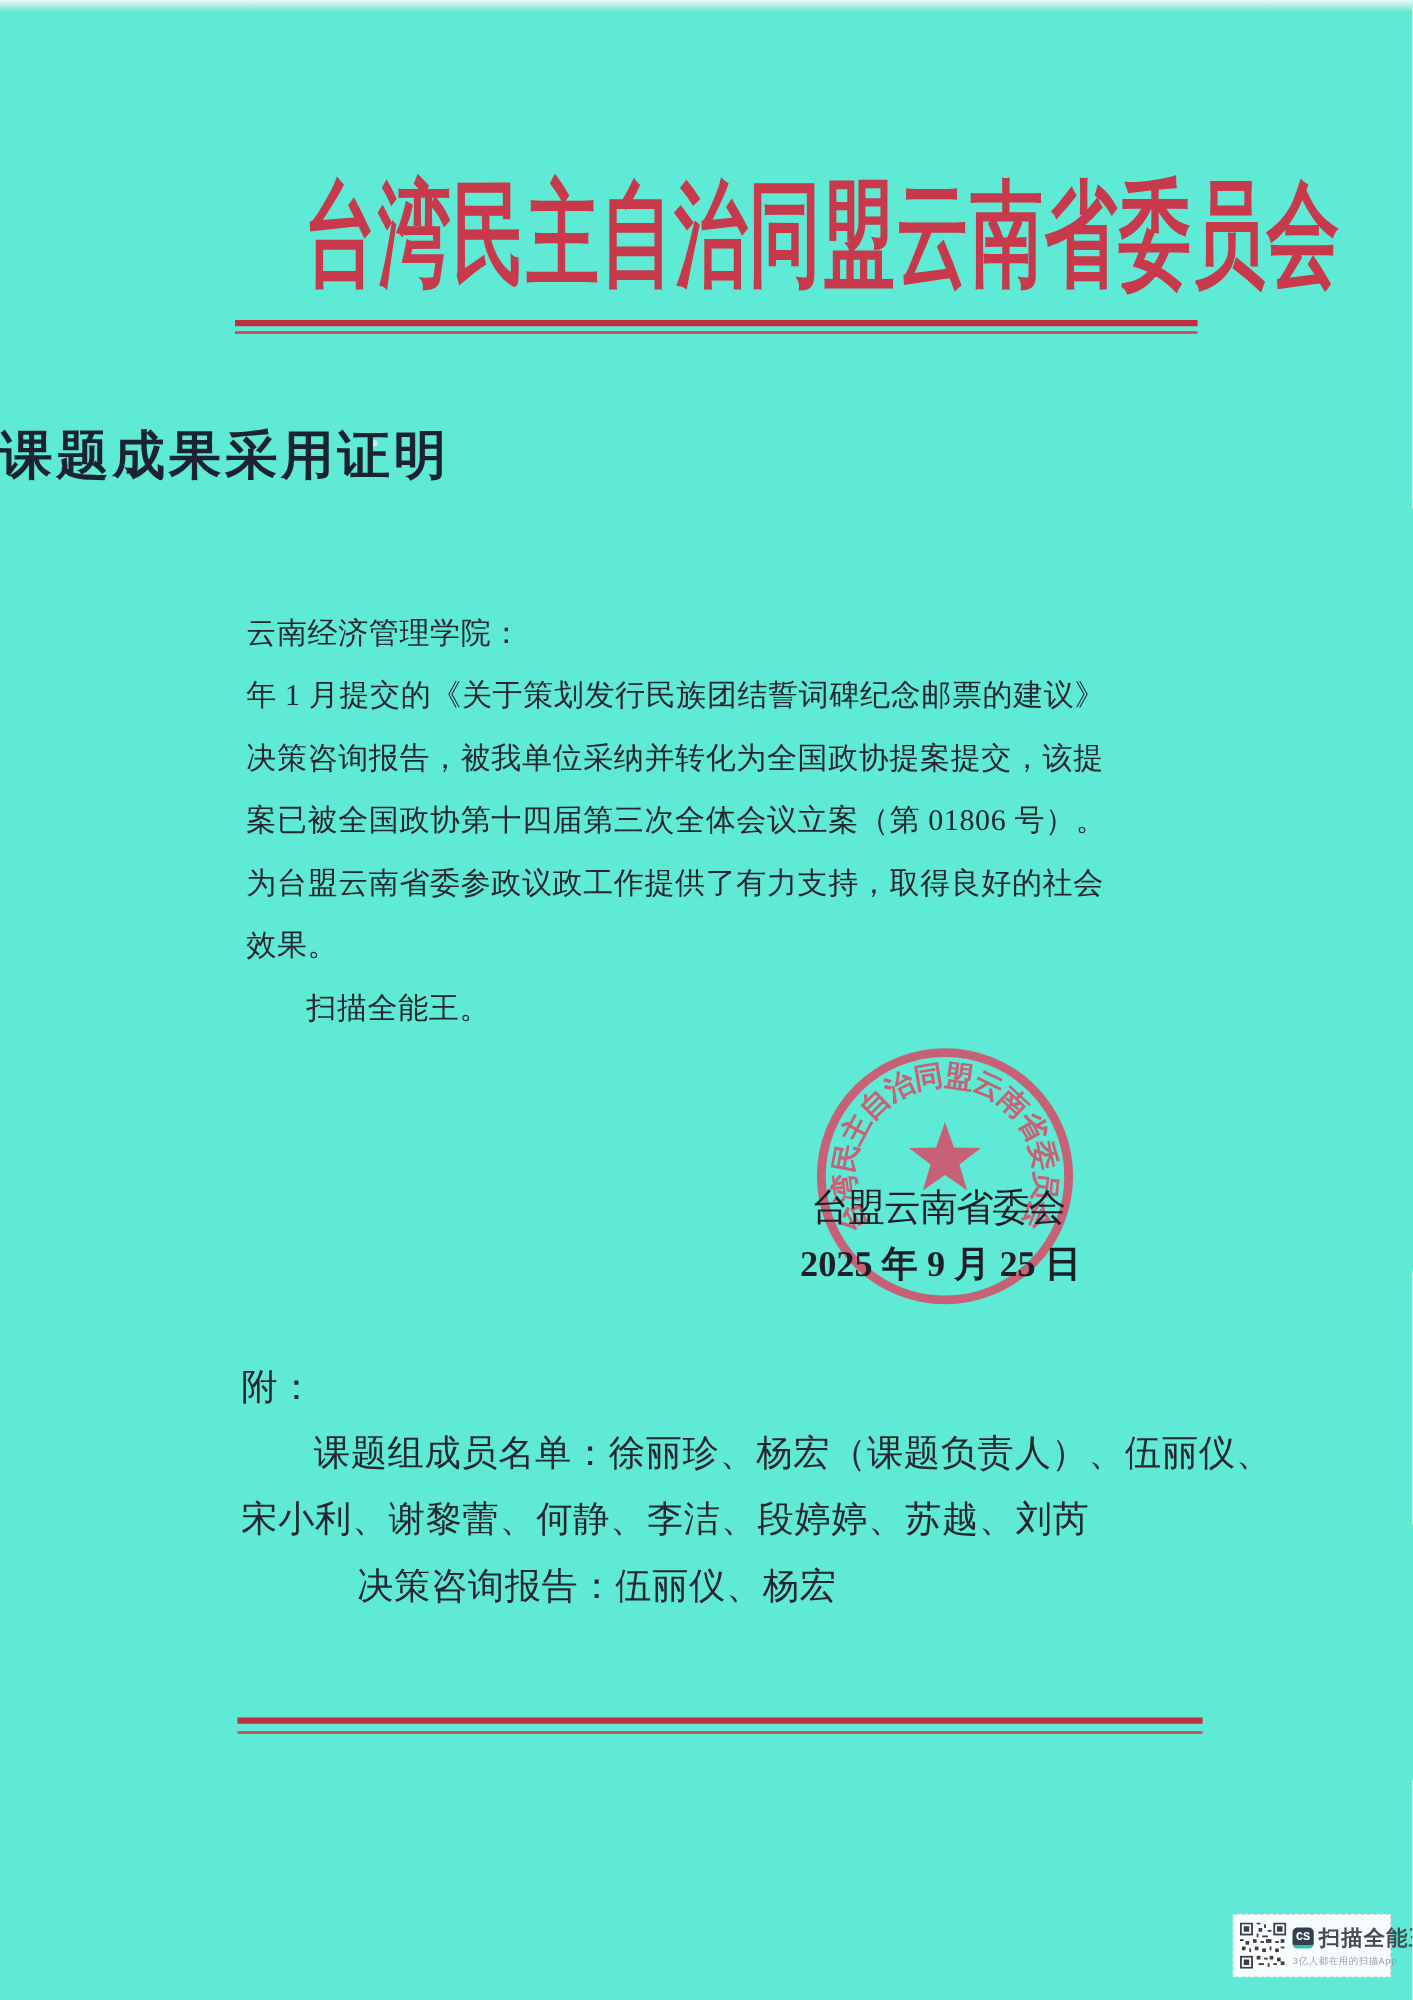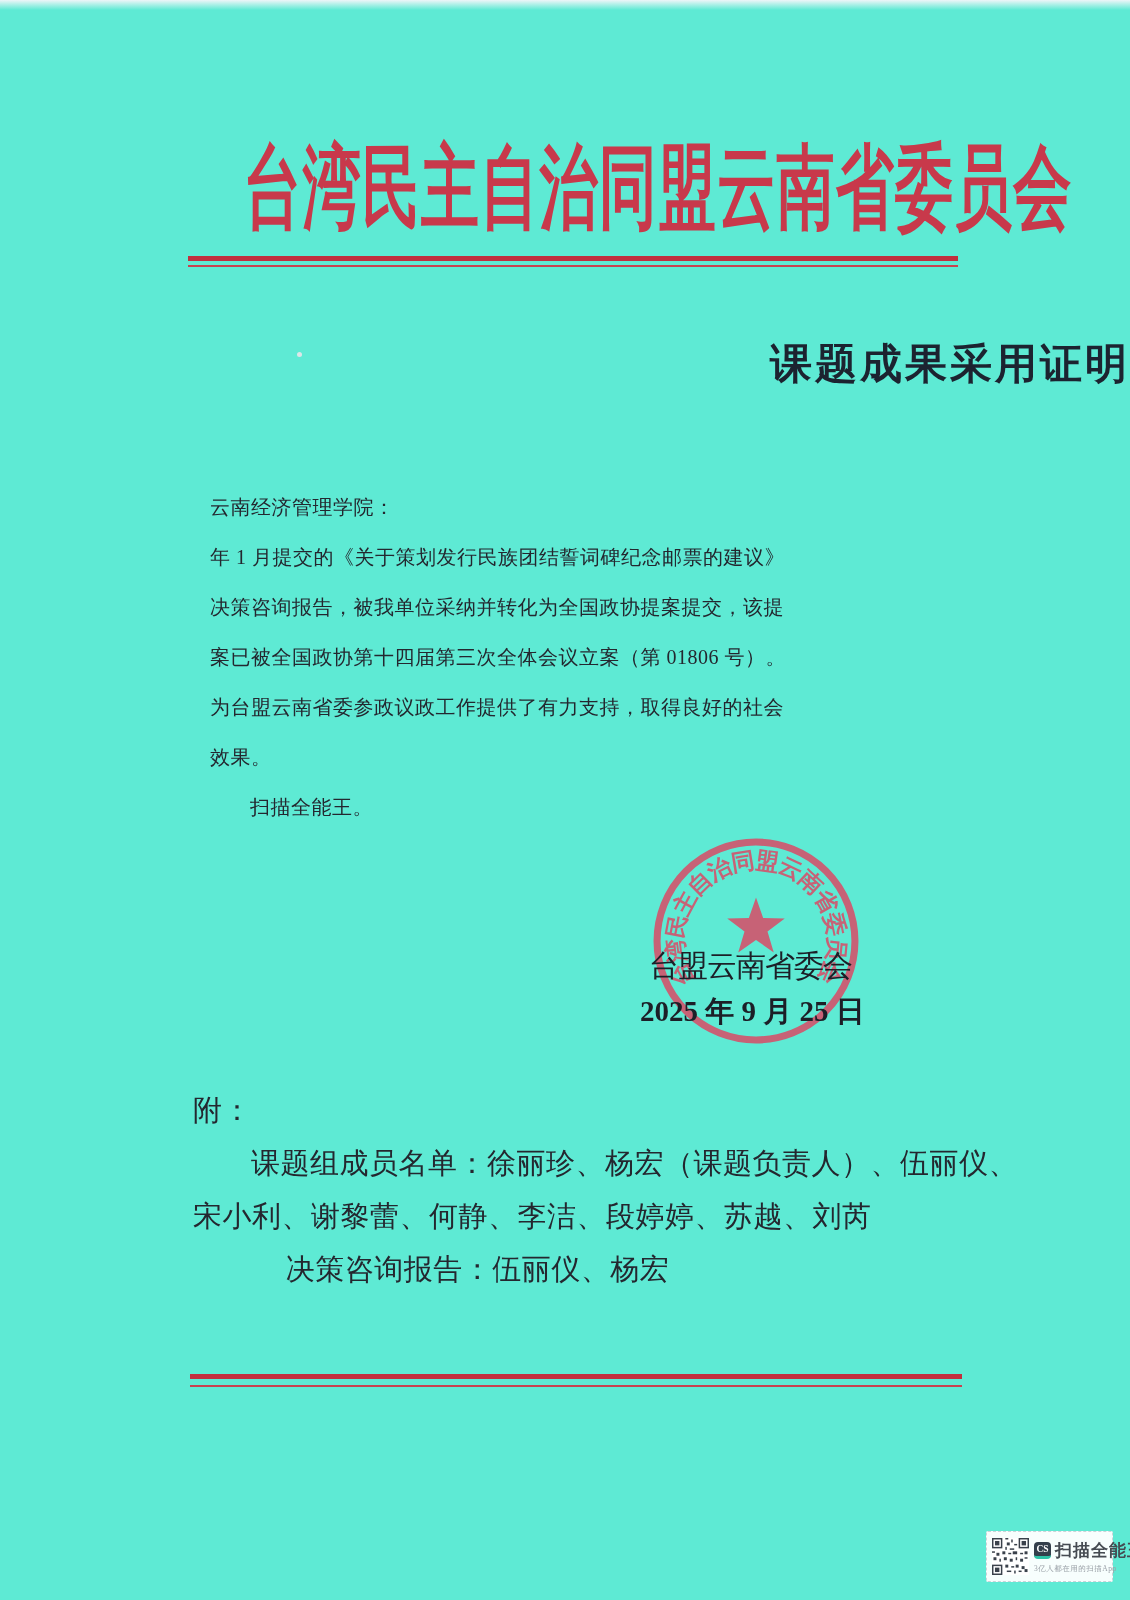--- a/index.html
+++ b/index.html
@@ -23,27 +23,27 @@
     font-size:92px; font-weight:bold; color:#c8394b; letter-spacing:2px;
   }
   .rule { position:absolute; }
   .rule .thick { height:5px; background:#c22f3e; }
   .rule .thin  { height:2px; background:#c9424f; margin-top:4px; }
   .rule-top { top:256px; left:188px; width:770px; }
   .rule-bottom { top:1374px; left:190px; width:772px; }
   .rule-bottom .thin { margin-top:6px; }
   
   .doc-title {
-    position:absolute; top:336px; left:0; width:100%; text-align:right;
-    font-size:42px; font-weight:bold; color:#1c2330; letter-spacing:3px;padding-left:20px;
+    position:absolute; top:336px; left:0; width:100%; text-align:left;
+    font-size:42px; font-weight:bold; color:#1c2330; letter-spacing:3px;
   }
   
   .body-block {
-    position:absolute; left:210px; top:482px; width:750px;
-    font-size:20px; color:#24272f; z-index:2;
+    position:absolute; left:197px; top:482px; width:750px;
+    font-size:24px; color:#24272f; z-index:2;
   }
   .bline { height:50px; line-height:50px; white-space:nowrap; letter-spacing:0.5px; }
   .indent { text-indent:2em; }
   
   .seal-wrap { position:absolute; left:650px; top:834px; width:212px; height:214px; z-index:1; }
   .seal-wrap svg { width:100%; height:100%; opacity:0.88; }
   .signature {
     position:absolute; left:649px; top:946px; z-index:2;
     font-size:30px; color:#1c1f27; letter-spacing:-1px; white-space:nowrap;
   }
@@ -58,21 +58,21 @@
   }
   .aline { height:53px; line-height:53px; white-space:nowrap; letter-spacing:0.5px; }
   .aline .lbl { font-weight:normal; }
   .indent-2 { text-indent:2em; }
   .indent-3 { text-indent:3.2em; }
   
   .watermark {
     position:absolute; left:986px; top:1531px; width:127px; height:51px;
     border:1px dashed #ccd2d8; border-radius:2px; background:rgba(255,255,255,.95);
     display:flex; align-items:center; gap:5px; padding:4px 5px;
-    font-family:Liberation Serif, serif; z-index:3;
+    font-family:Liberation Mono, monospace; z-index:3;
   }
   .wm-qr { width:37px; height:37px; flex:0 0 auto; }
   .wm-right { display:flex; flex-direction:column; justify-content:center; gap:2px; }
   .wm-toprow { display:flex; align-items:center; gap:4px; }
   .wm-logo {
     width:17px; height:17px; border-radius:4px; background:#333f4b;
     border-bottom:3px solid #2ec3a8;
     color:#ffffff; font-size:9.5px; font-weight:bold;
     display:flex; align-items:center; justify-content:center;
   }

